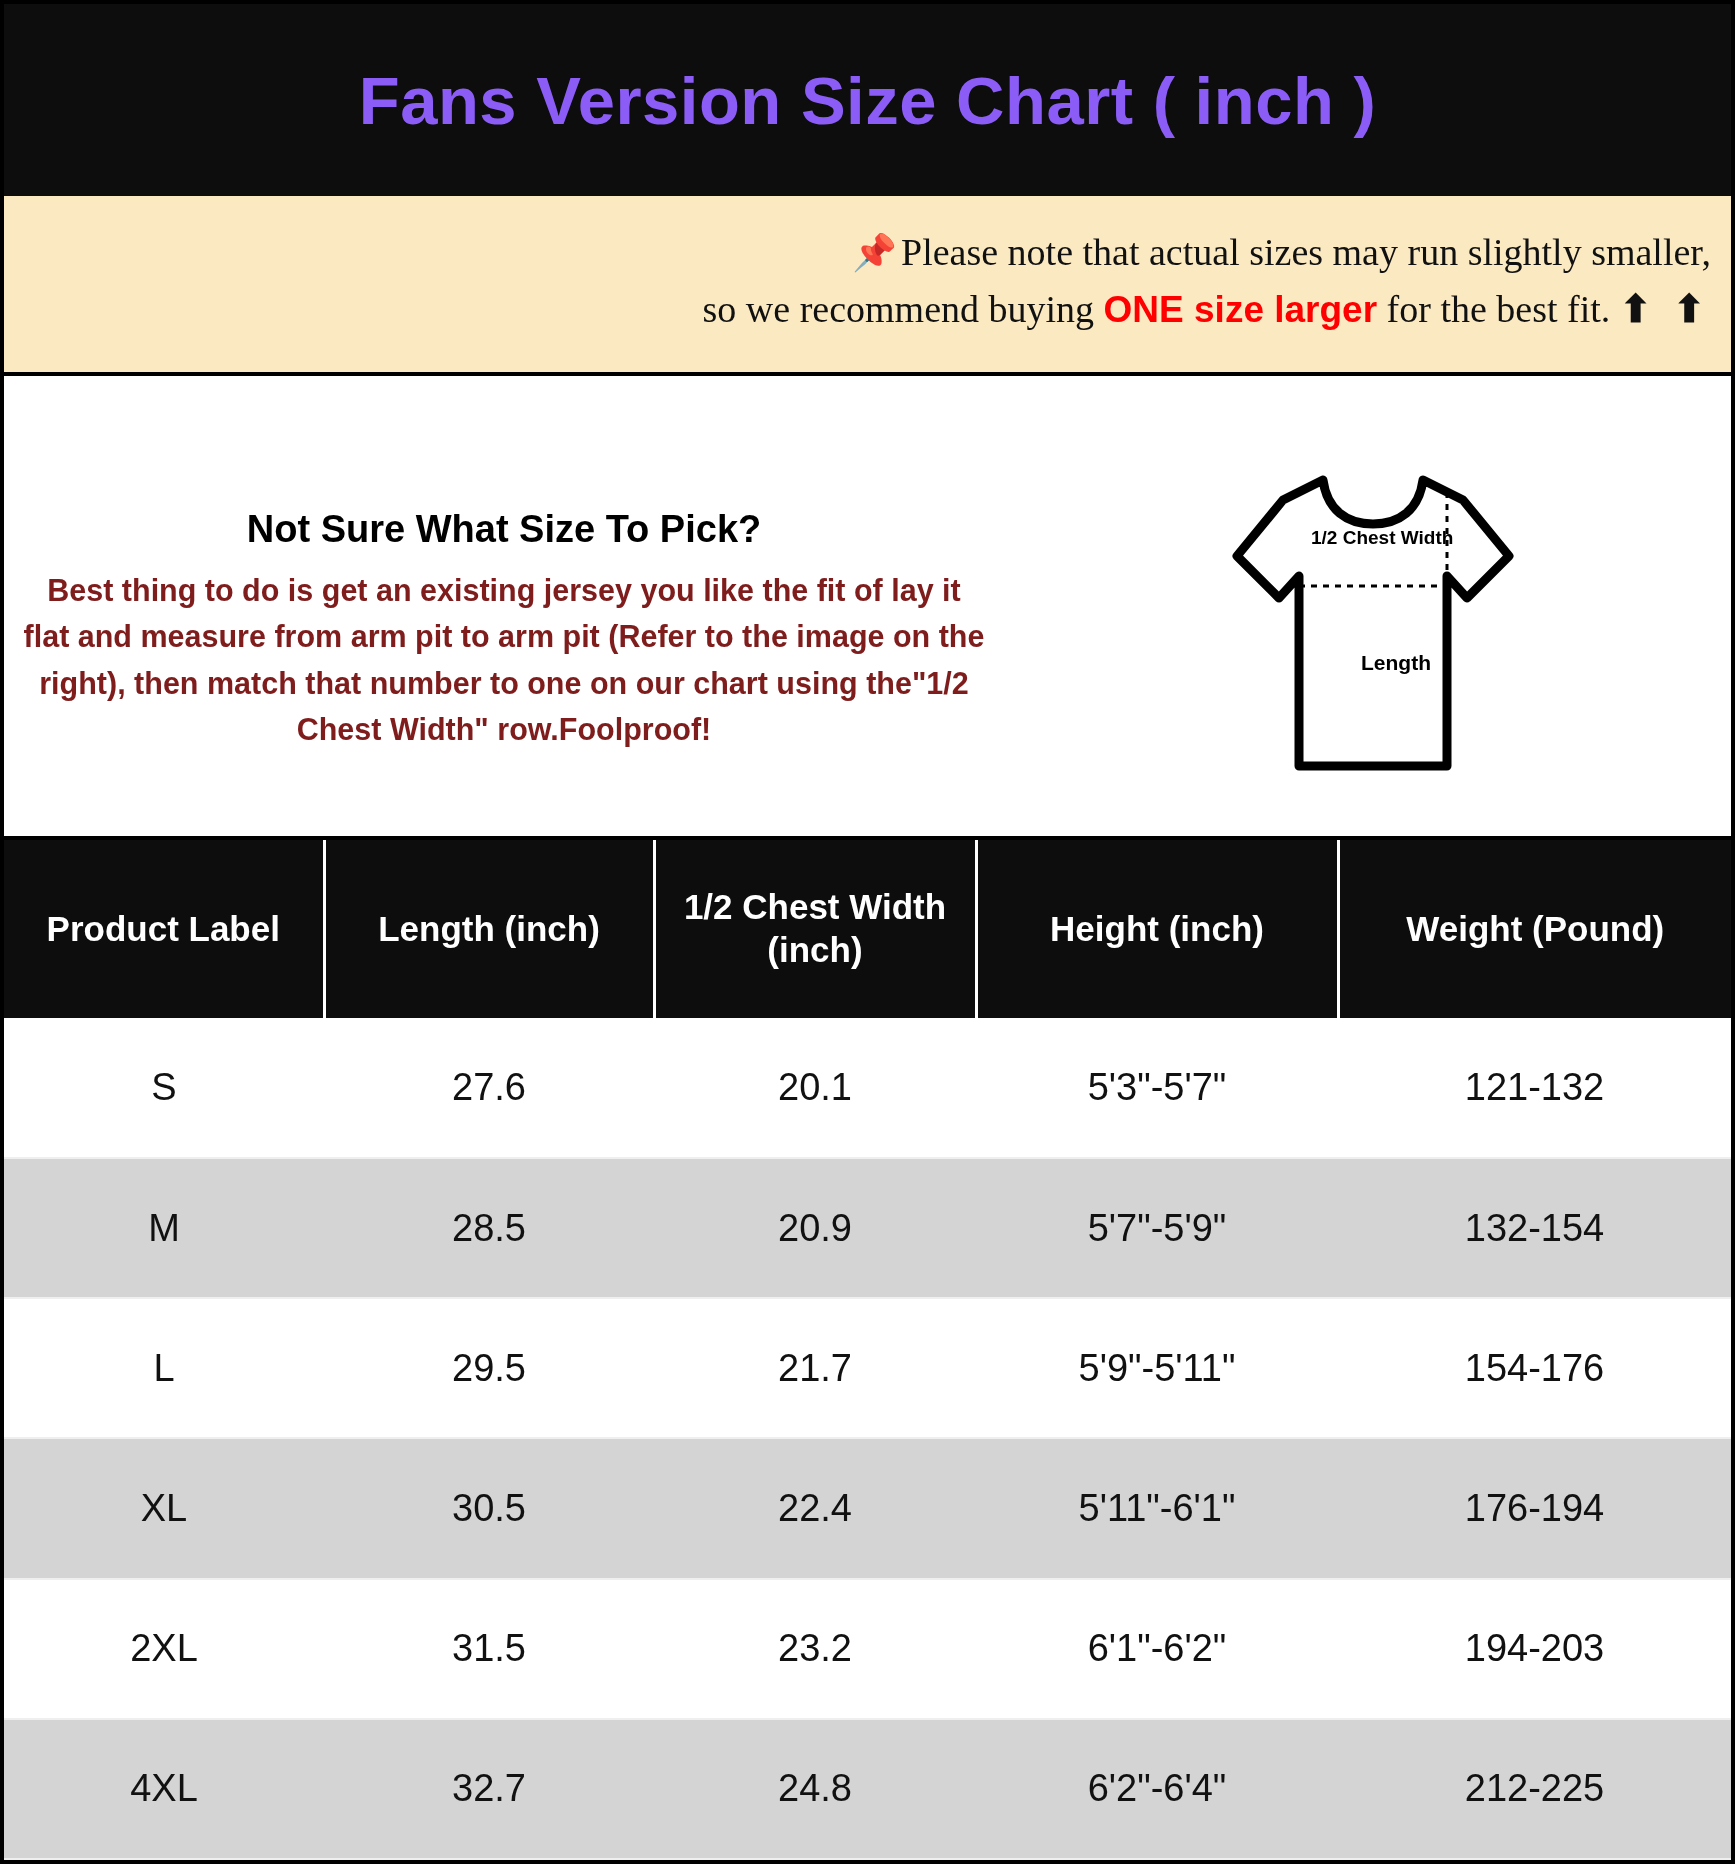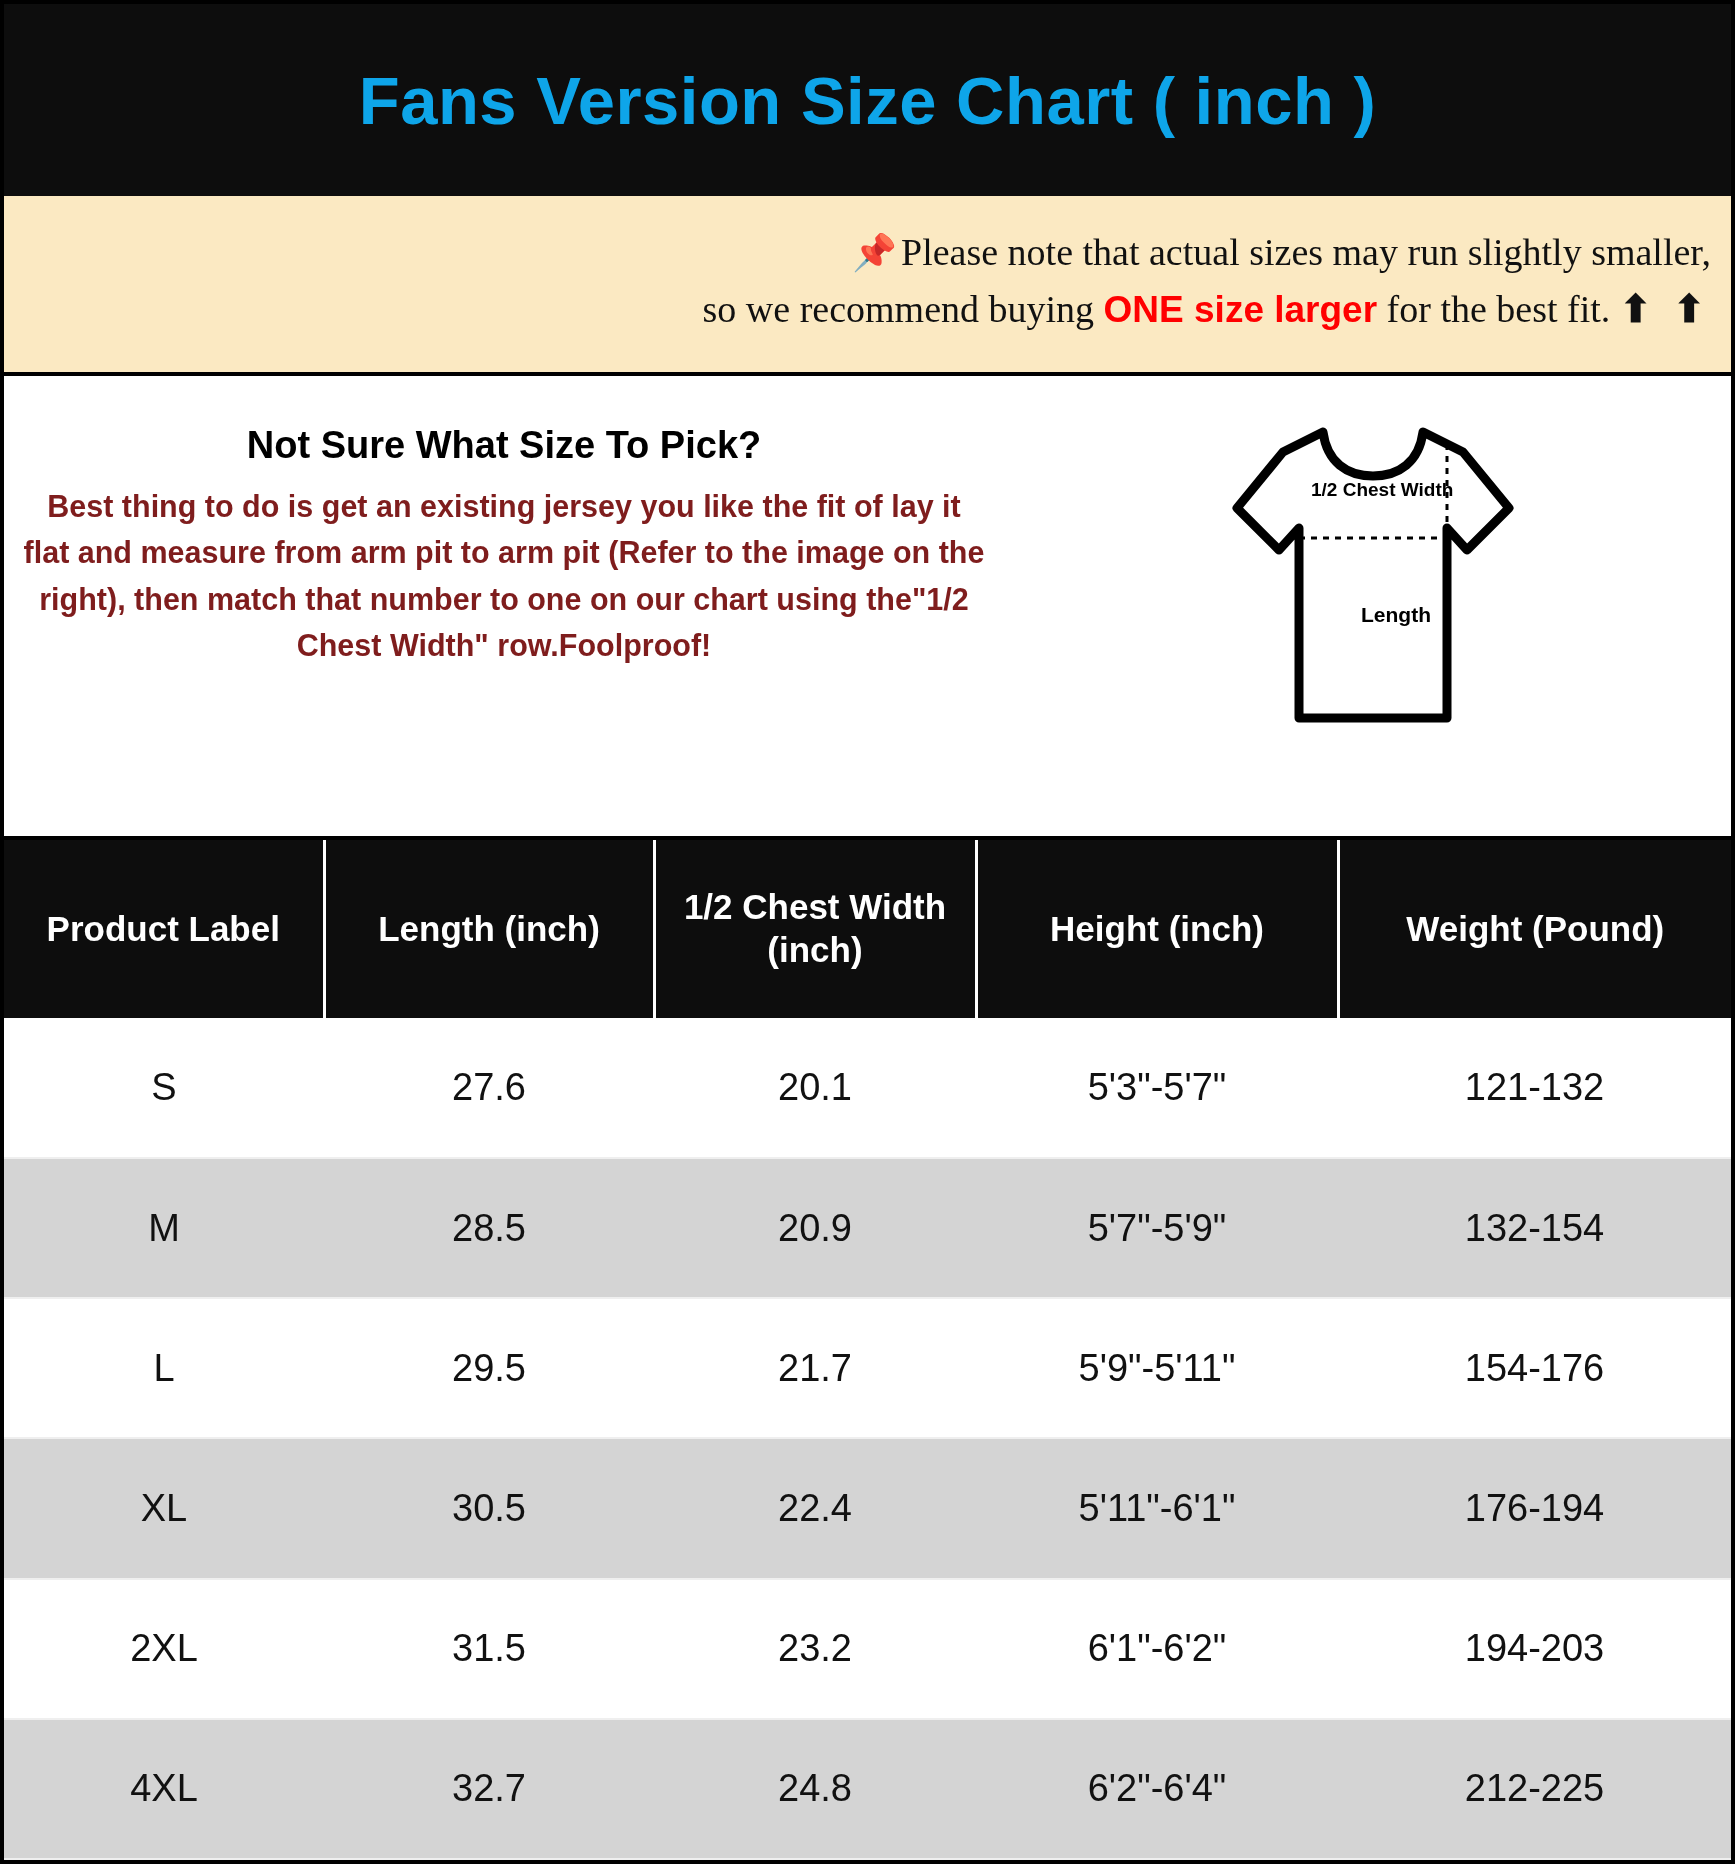--- a/index.html
+++ b/index.html
@@ -28,21 +28,21 @@
   .title-bar {
     background: #0d0d0d;
     height: 192px;
     display: flex;
     align-items: center;
     justify-content: center;
     flex: 0 0 auto;
   }
   .title-bar h1 {
     margin: 0;
-    color: #0ea5e9;
+    color: #8b5cf6;
     font-size: 67px;
     font-weight: bold;
     letter-spacing: 0.5px;
     font-family: "Liberation Sans", sans-serif;
   }
 
   
   .note-banner {
     background: #fbe9c2;
     border-bottom: 4px solid #000000;
@@ -68,21 +68,21 @@
     font-size: 37px;
   }
   .note-line .arrows {
     font-weight: bold;
     letter-spacing: 6px;
   }
 
   
   .help-section {
     display: flex;
-    align-items: flex-start;
+    align-items: center;
     border-bottom: 4px solid #000000;
     flex: 0 0 auto;
     height: 464px;
     box-sizing: border-box;
   }
   .help-text {
     width: 1010px;
     padding: 48px 20px 0 10px;
     box-sizing: border-box;
     text-align: center;

